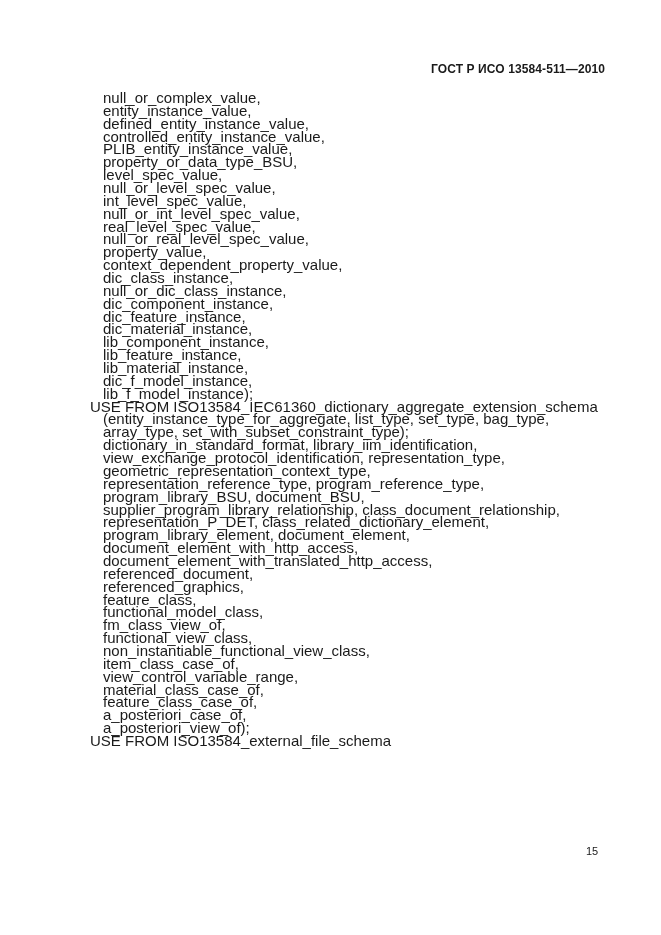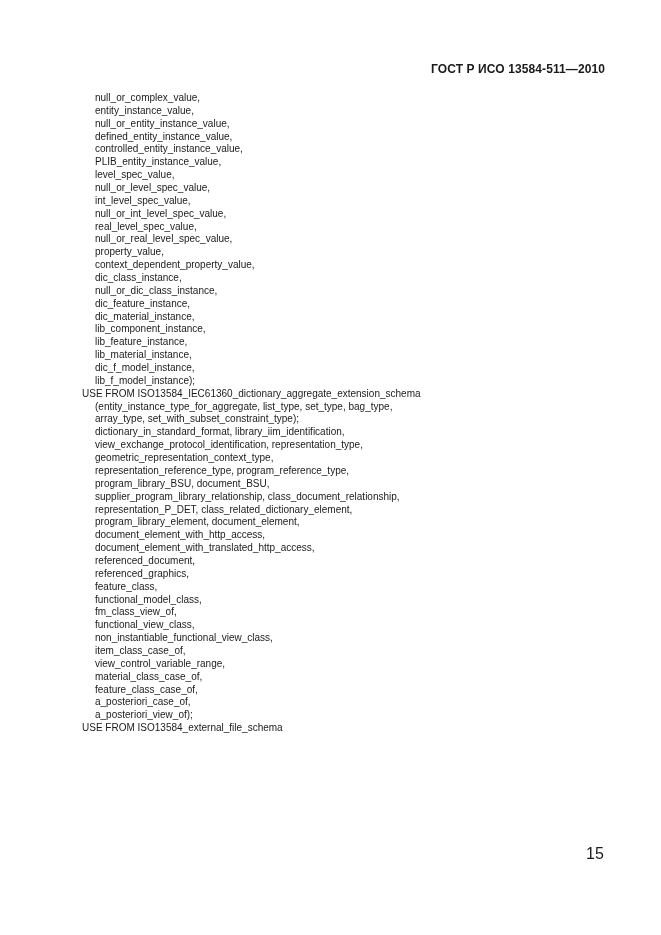--- a/index.html
+++ b/index.html
@@ -1,46 +1,47 @@
 <!DOCTYPE html>
 <html><head>
 <meta charset="utf-8">
 <style>
   html, body { margin: 0; padding: 0; background: #ffffff; }
   body { width: 661px; height: 935px; position: relative; overflow: hidden;
          font-family: "Liberation Sans", sans-serif; color: #1a1a1a; }
   .header { position: absolute; top: 62px; right: 56px; font-size: 12px; font-weight: bold; letter-spacing: 0.1px; }
-  .body-text { position: absolute; top: 92px; left: 82px; width: 520px;
-               font-size: 10px; line-height: 12.86px; }
+  .body-text { position: absolute; top: 92px; left: 90px; width: 520px;
+               font-size: 15px; line-height: 12.86px; }
   .line { white-space: nowrap; }
   .indent { padding-left: 13px; }
-  .page-number { position: absolute; top: 845px; left: 586px; font-size: 16px; }
+  .page-number { position: absolute; top: 845px; left: 586px; font-size: 11px; }
 </style>
 </head>
 <body>
 
 <div class="header">ГОСТ Р ИСО 13584-511—2010</div>
 
 <div class="body-text" id="body-text">
     <div class="line indent">null_or_complex_value,</div>
     <div class="line indent">entity_instance_value,</div>
-    <div class="line indent">null_or_entity_instance_value,</div>
     <div class="line indent">defined_entity_instance_value,</div>
     <div class="line indent">controlled_entity_instance_value,</div>
     <div class="line indent">PLIB_entity_instance_value,</div>
+    <div class="line indent">property_or_data_type_BSU,</div>
     <div class="line indent">level_spec_value,</div>
     <div class="line indent">null_or_level_spec_value,</div>
     <div class="line indent">int_level_spec_value,</div>
     <div class="line indent">null_or_int_level_spec_value,</div>
     <div class="line indent">real_level_spec_value,</div>
     <div class="line indent">null_or_real_level_spec_value,</div>
     <div class="line indent">property_value,</div>
     <div class="line indent">context_dependent_property_value,</div>
     <div class="line indent">dic_class_instance,</div>
     <div class="line indent">null_or_dic_class_instance,</div>
+    <div class="line indent">dic_component_instance,</div>
     <div class="line indent">dic_feature_instance,</div>
     <div class="line indent">dic_material_instance,</div>
     <div class="line indent">lib_component_instance,</div>
     <div class="line indent">lib_feature_instance,</div>
     <div class="line indent">lib_material_instance,</div>
     <div class="line indent">dic_f_model_instance,</div>
     <div class="line indent">lib_f_model_instance);</div>
     <div class="line">USE FROM ISO13584_IEC61360_dictionary_aggregate_extension_schema</div>
     <div class="line indent">(entity_instance_type_for_aggregate, list_type, set_type, bag_type,</div>
     <div class="line indent">array_type, set_with_subset_constraint_type);</div>

